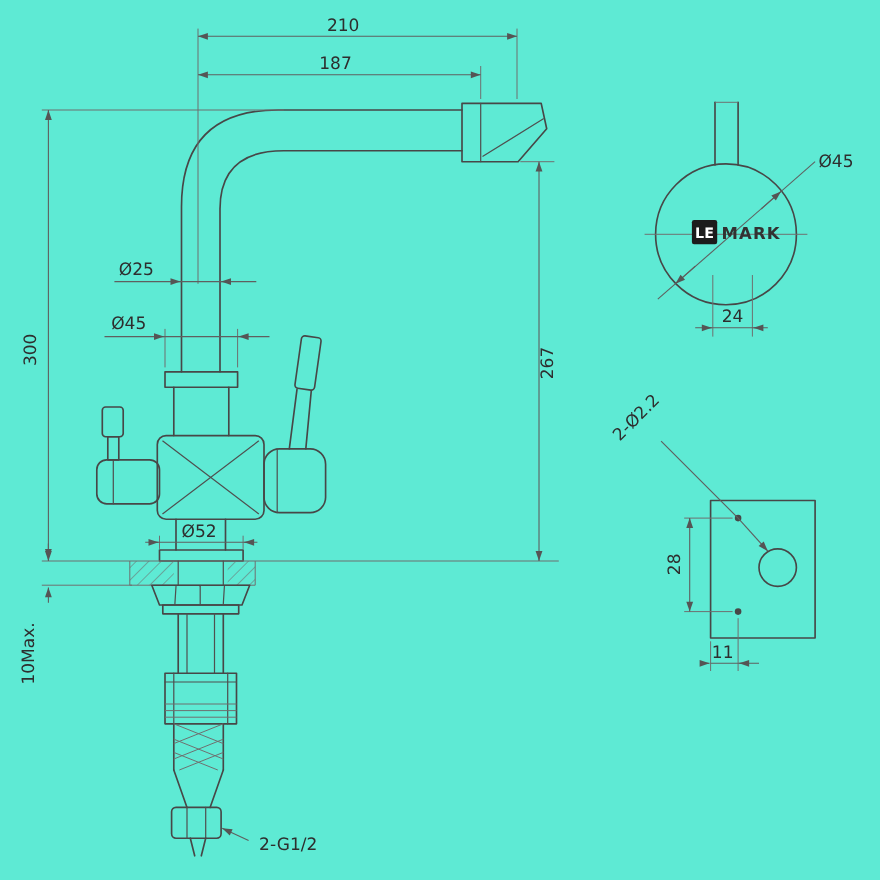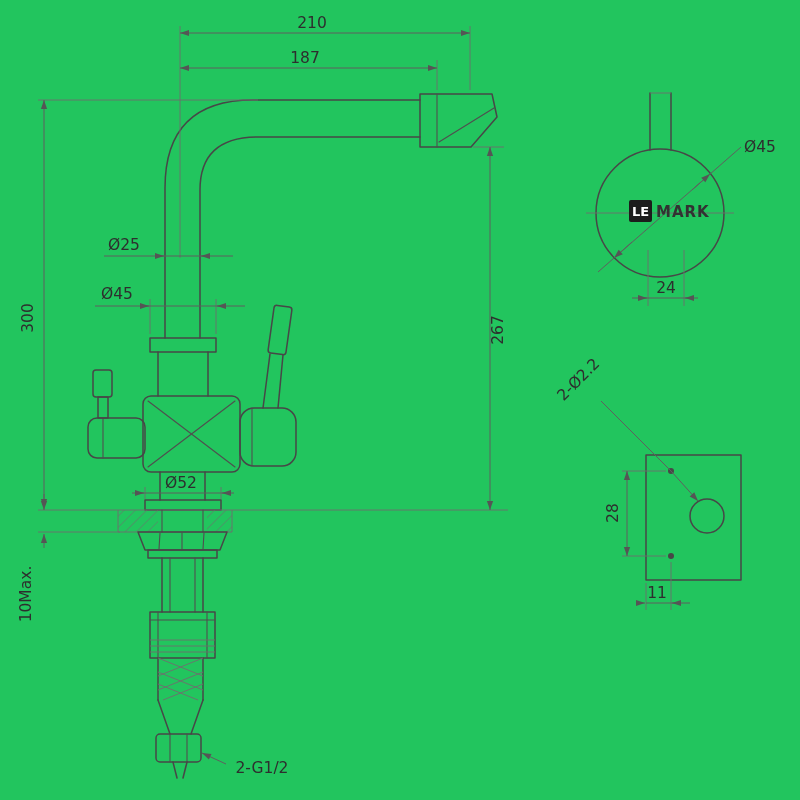--- a/index.html
+++ b/index.html
@@ -1,16 +1,16 @@
 <!DOCTYPE html>
 <html><head>
 <meta charset="utf-8">
 <style>
   html,body{margin:0;padding:0;background:#fff;}
-  .page{width:800px;height:800px;background:#22c55e;position:relative;overflow:hidden;}
+  .page{width:800px;height:800px;background:#5eead4;position:relative;overflow:hidden;}
   svg{display:block;}
   .ol{fill:none;stroke:#474747;stroke-width:1.5;stroke-linejoin:round;stroke-linecap:round;}
   .ol2{fill:none;stroke:#4f4f4f;stroke-width:1.1;stroke-linejoin:round;stroke-linecap:round;}
   .thin{fill:none;stroke:#6e6e6e;stroke-width:0.9;}
   .dim{fill:none;stroke:#5f5f5f;stroke-width:1;}
   text{font-family:"DejaVu Sans","Liberation Sans",sans-serif;font-size:15.5px;fill:#2e2e2e;text-anchor:middle;}
   .ts{text-anchor:start;}
   .logo-le{font-size:13px;font-weight:bold;fill:#ffffff;}
   .logo-mark{font-size:15px;font-weight:bold;fill:#323232;letter-spacing:1px;}
   .dot{fill:#474747;stroke:none;}

